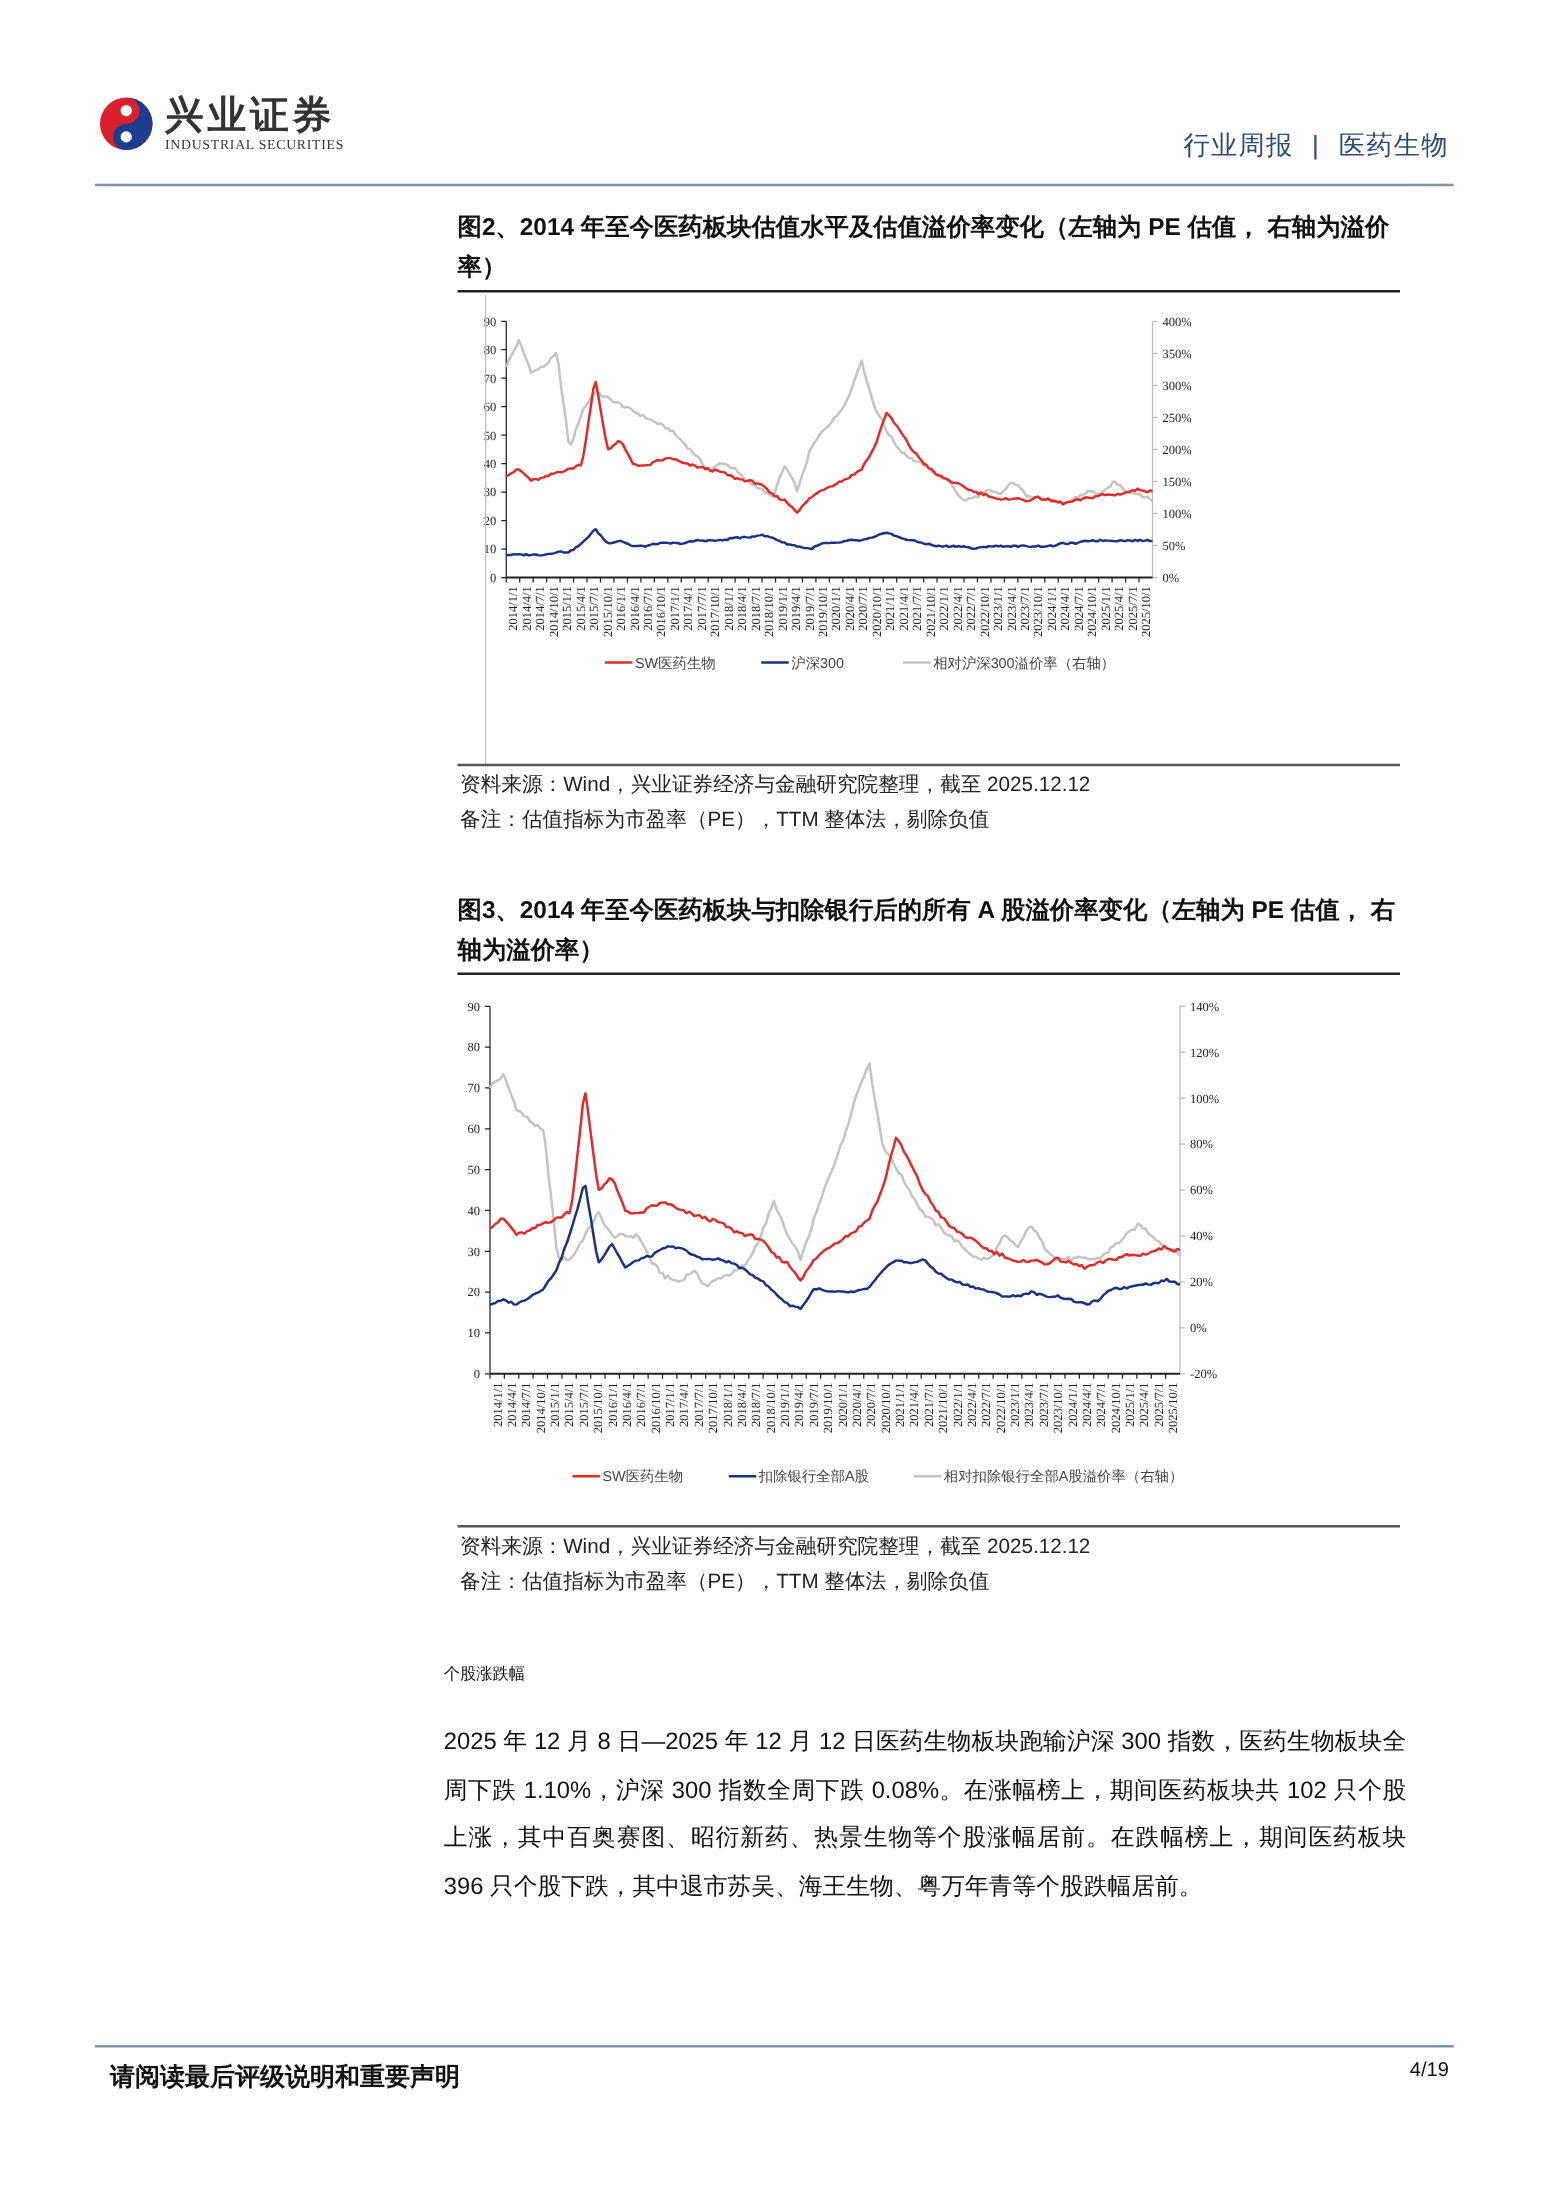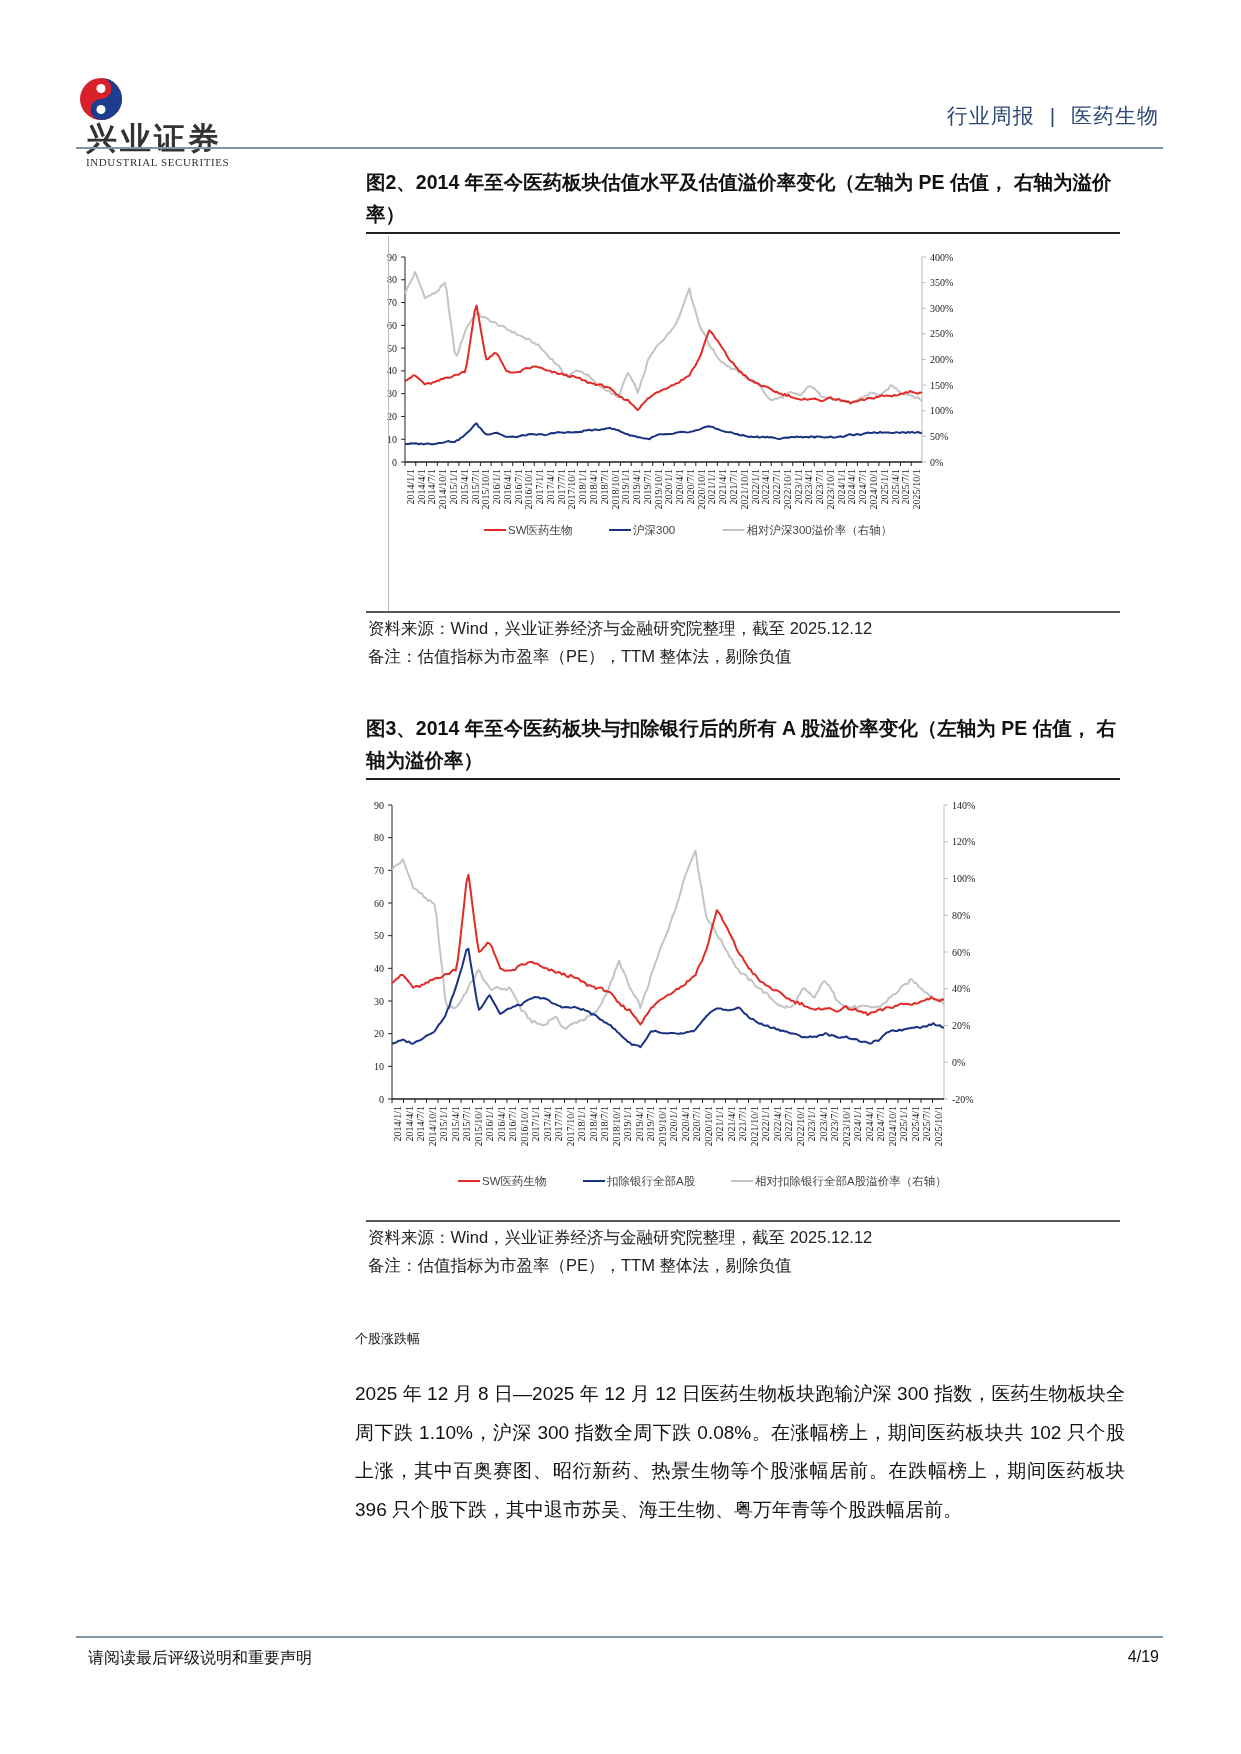--- a/index.html
+++ b/index.html
@@ -1,33 +1,33 @@
 <!DOCTYPE html>
 <html><head>
 <meta charset="utf-8">
 <style>
   html, body { margin: 0; padding: 0; background: #ffffff; }
   body { width: 1241px; height: 1754px; position: relative; font-family: "Liberation Sans", "DejaVu Sans", sans-serif; color: #111; overflow: hidden; }
-  .logo { position: absolute; left: 78px; top: 76px; display: flex; align-items: flex-start; flex-direction: column; }
+  .logo { position: absolute; left: 78px; top: 76px; display: flex; align-items: flex-start; }
   .logo-mark { width: 46px; height: 46px; }
   .logo-text { margin-left: 8px; }
   .logo-cn { font-family: "DejaVu Serif", serif; font-size: 31px; font-weight: bold; color: #333; letter-spacing: 3px; line-height: 32px; }
   .logo-en { font-family: "Liberation Serif", serif; font-size: 11px; color: #333; letter-spacing: 0.6px; margin-top: 2px; }
   .header-right { position: absolute; right: 82px; top: 102px; font-size: 21px; color: #2d4a76; letter-spacing: 1px; margin-left: 29px; }
   .header-rule { position: absolute; left: 76px; right: 78px; top: 147px; height: 2px; background: #7f95a8; }
   .fig-title { position: absolute; left: 366px; width: 754px; font-size: 19.5px; font-weight: bold; line-height: 32px; color: #111; }
   .fig-rule { position: absolute; left: 366px; width: 754px; height: 2px; background: #222; }
   .fig-rule.thin { height: 2px; background: #555; }
   .chart-box { position: absolute; left: 366px; width: 754px; }
   .chart-vline { position: absolute; left: 22px; top: 0; bottom: 0; width: 1px; background: #bbb; }
   .src { position: absolute; left: 368px; font-size: 16.5px; line-height: 28px; color: #222; }
   .section-h { position: absolute; left: 355px; top: 1330px; font-size: 13px; color: #111; }
   .body-p { position: absolute; left: 355px; top: 1375px; width: 770px; font-size: 19px; line-height: 38.5px; color: #111; text-align: justify; }
   .footer-rule { position: absolute; left: 76px; right: 78px; top: 1636px; height: 2px; background: #7f95a8; }
-  .footer-left { position: absolute; left: 88px; top: 1648px; font-size: 16px; color: #111; }
+  .footer-left { position: absolute; left: 88px; top: 1648px; font-size: 20px; color: #111; font-weight: bold; }
   .footer-right { position: absolute; right: 82px; top: 1648px; font-size: 16px; color: #111; margin-left: 48px; }
   svg text { font-family: "Liberation Serif", serif; }
   .legend-text { font-family: "Liberation Sans", sans-serif; }
 </style>
 </head>
 <body>
 
 <div class="logo">
   <svg class="logo-mark" viewBox="0 0 46 46">
     <circle cx="23" cy="23" r="21" fill="#d8212a"></circle>

